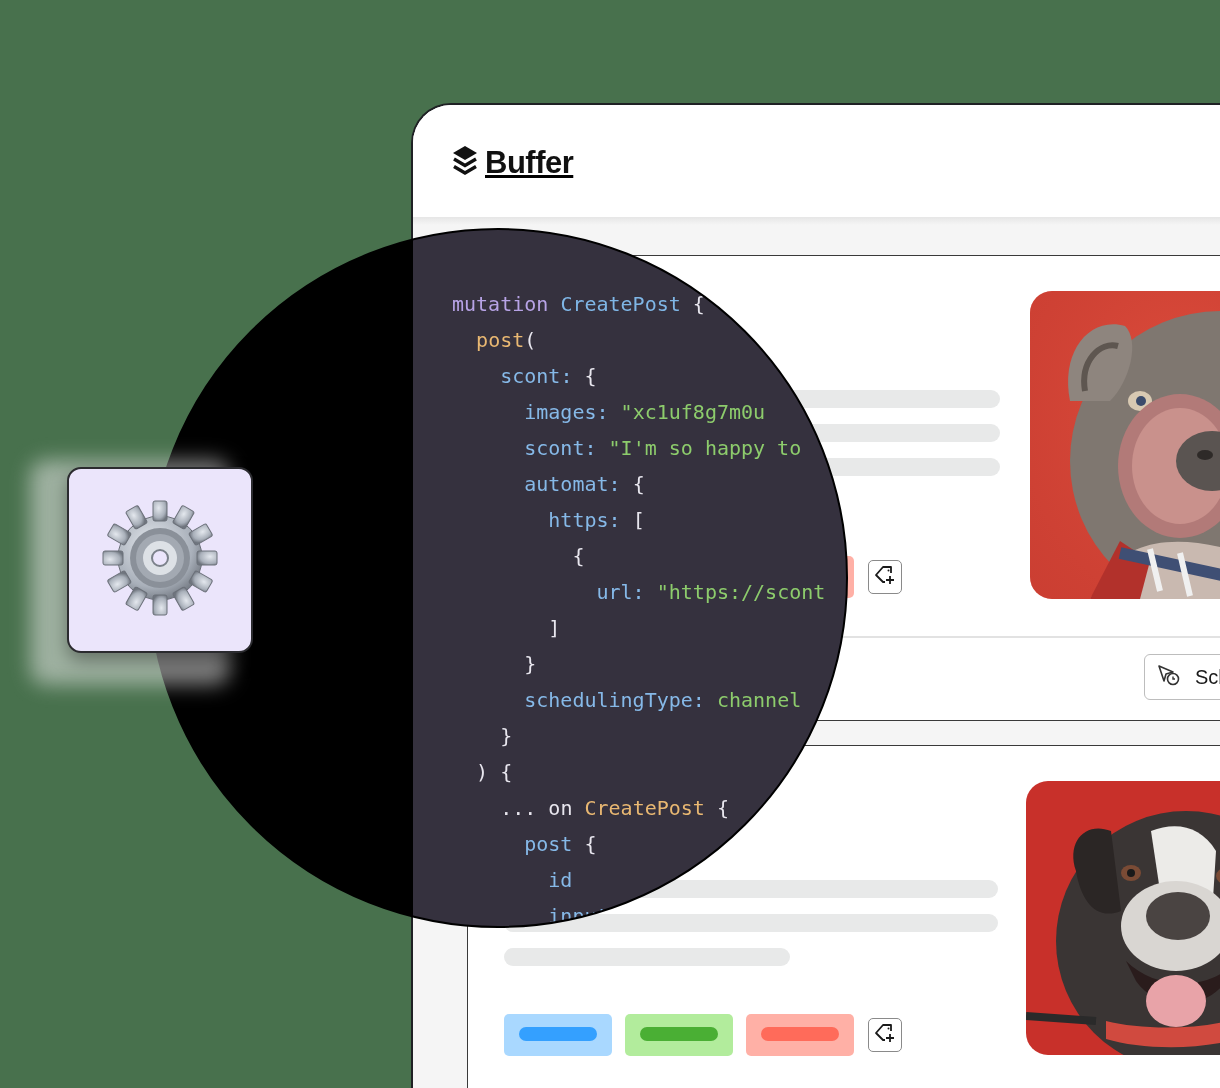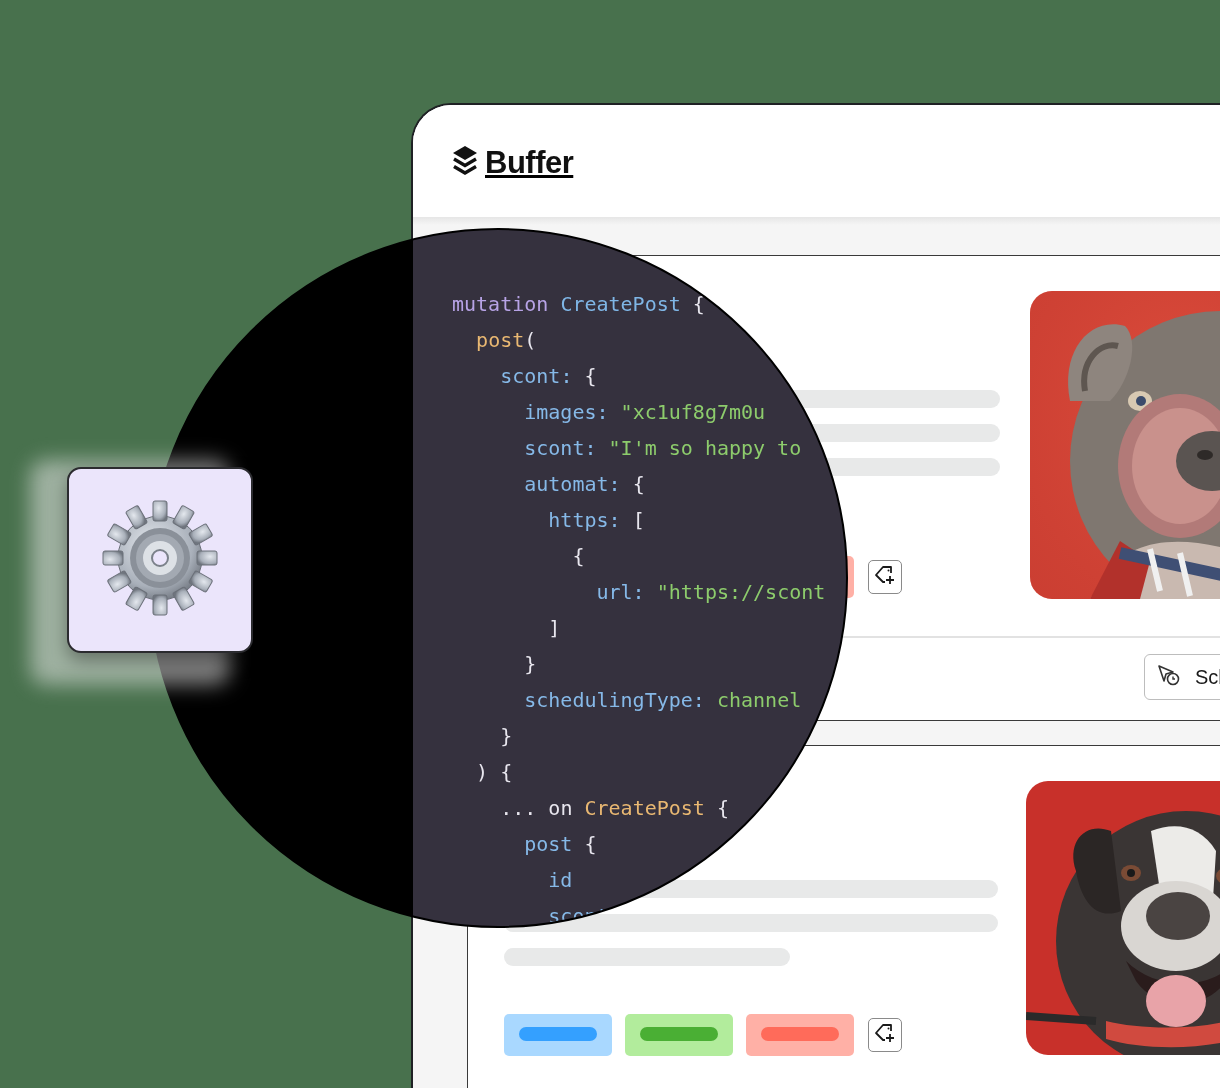--- a/index.html
+++ b/index.html
@@ -198,21 +198,21 @@
           <span class="pun">{</span>
             <span class="key">url:</span> <span class="str">"https://scont</span>
         <span class="pun">]</span>
       <span class="pun">}</span>
       <span class="key">schedulingType:</span> <span class="str">channel</span>
     <span class="pun">}</span>
   <span class="pun">) {</span>
     <span class="pun">...</span> <span class="pun">on</span> <span class="fn">CreatePost</span> <span class="pun">{</span>
       <span class="key">post</span> <span class="pun">{</span>
         <span class="key">id</span>
-        <span class="key">scont</span></pre>
+        <span class="key">input</span></pre>
 </div>
 
 <div class="gear-shadow"></div>
 <div class="gear-card">
   <span>
     <svg width="120" height="120" viewBox="0 0 120 120">
       <defs>
         <radialGradient id="gm" cx="0.4" cy="0.35" r="0.7">
           <stop offset="0" stop-color="#e4e8ee"></stop>
           <stop offset="0.7" stop-color="#a9b0ba"></stop>

